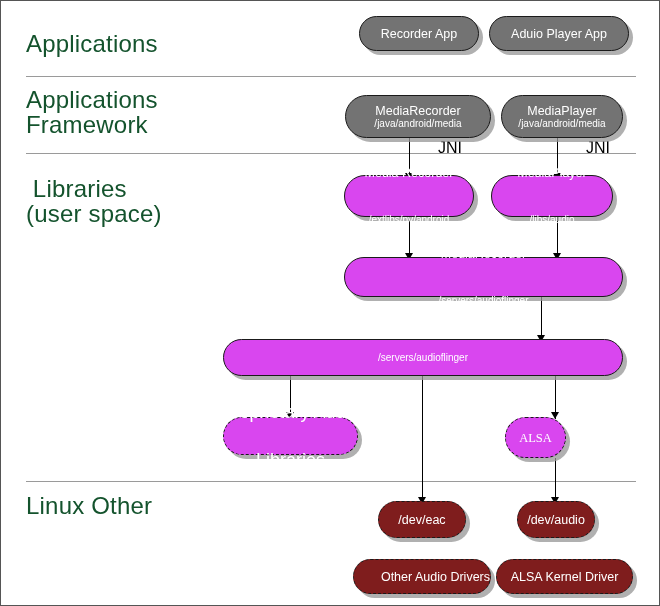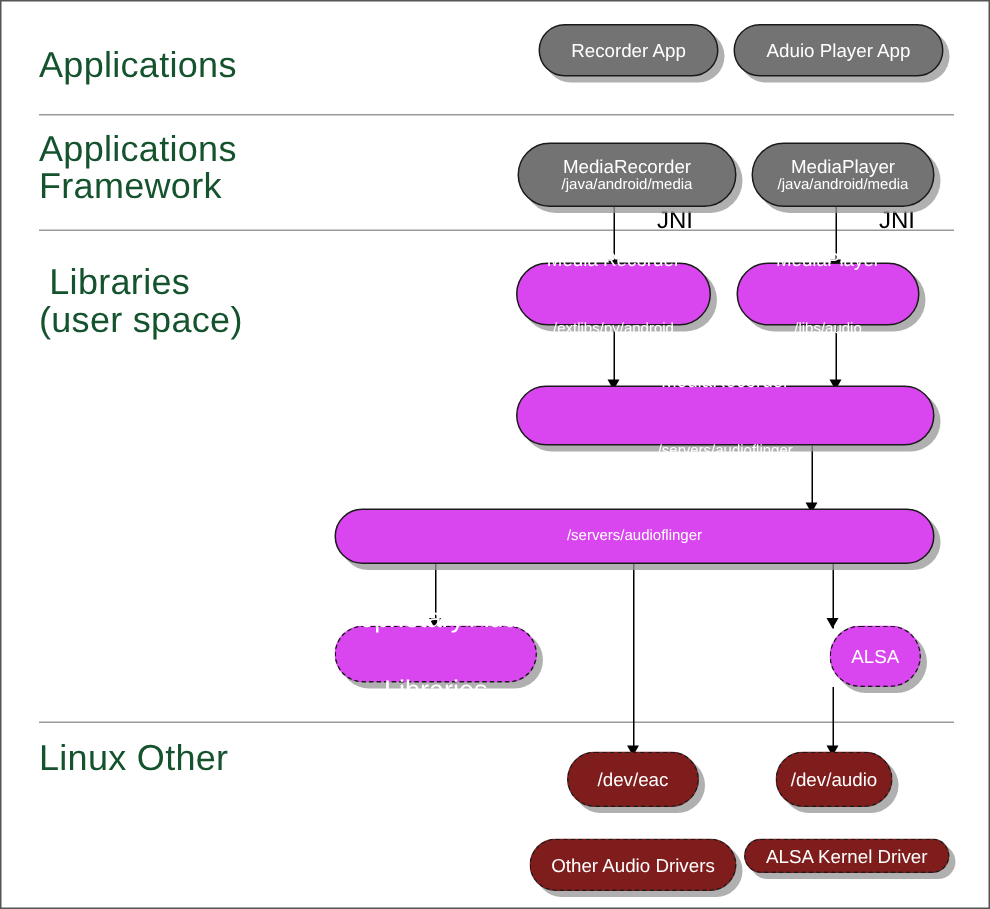--- a/index.html
+++ b/index.html
@@ -168,33 +168,33 @@
 
   <div class="node node-green" style="left:222px; top:338px; width:400px; height:37px;">
     <span class="sub">/servers/audioflinger</span>
   </div>
 
   <div class="node node-green dashed two-line" style="left:222px; top:416px; width:135px; height:38px;">
     <span class="title">Proprietary Aduio</span>
     <span class="title">Libraries</span>
   </div>
 
-  <div class="node node-green dashed" style="left:552px; top:416px; width:61px; height:41px;">
+  <div class="node node-green dashed" style="left:504px; top:416px; width:61px; height:41px;font-family:Liberation Serif, serif;">
     <span class="title">ALSA</span>
   </div>
 
   <div class="node node-red dashed" style="left:377px; top:500px; width:88px; height:37px;">
     <span class="title">/dev/eac</span>
   </div>
 
   <div class="node node-red dashed" style="left:516px; top:500px; width:78px; height:37px;text-align:center;">
     <span class="title">/dev/audio</span>
   </div>
 
-  <div class="node node-red dashed" style="left:352px; top:558px; width:138px; height:35px;">
+  <div class="node node-red dashed" style="left:352px; top:558px; width:138px; height:35px;align-items:flex-end;">
     <span class="title">Other Audio Drivers</span>
   </div>
 
-  <div class="node node-red dashed" style="left:495px; top:558px; width:137px; height:23px;">
+  <div class="node node-red dashed" style="left:495px; top:558px; width:137px; height:35px;">
     <span class="title">ALSA Kernel Driver</span>
   </div>
 
 </div>
 
 </body></html>

